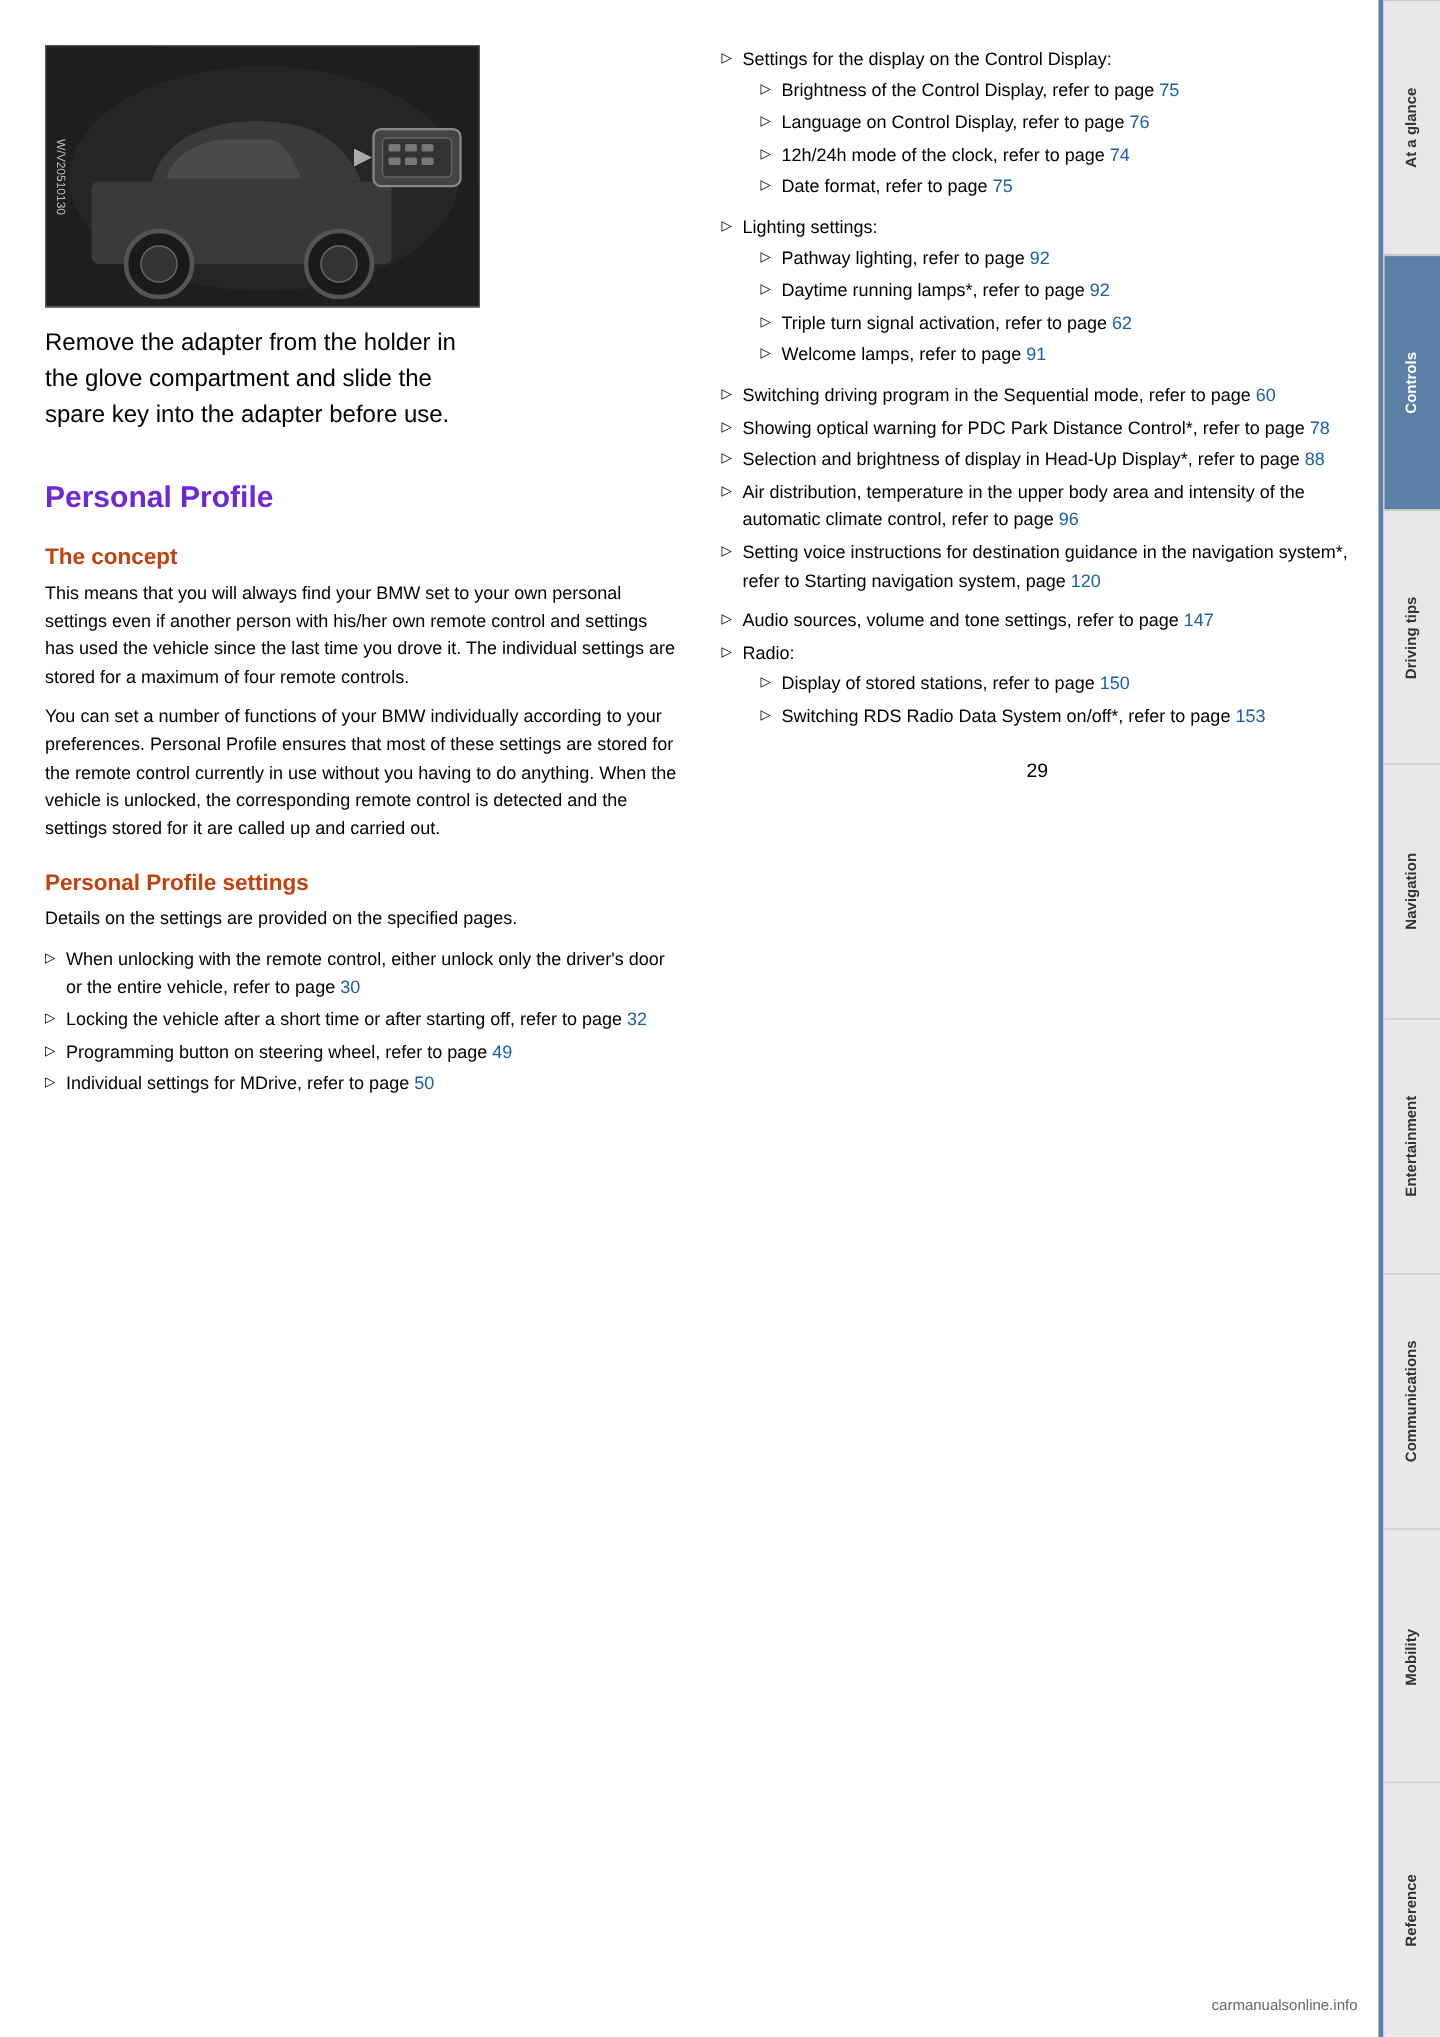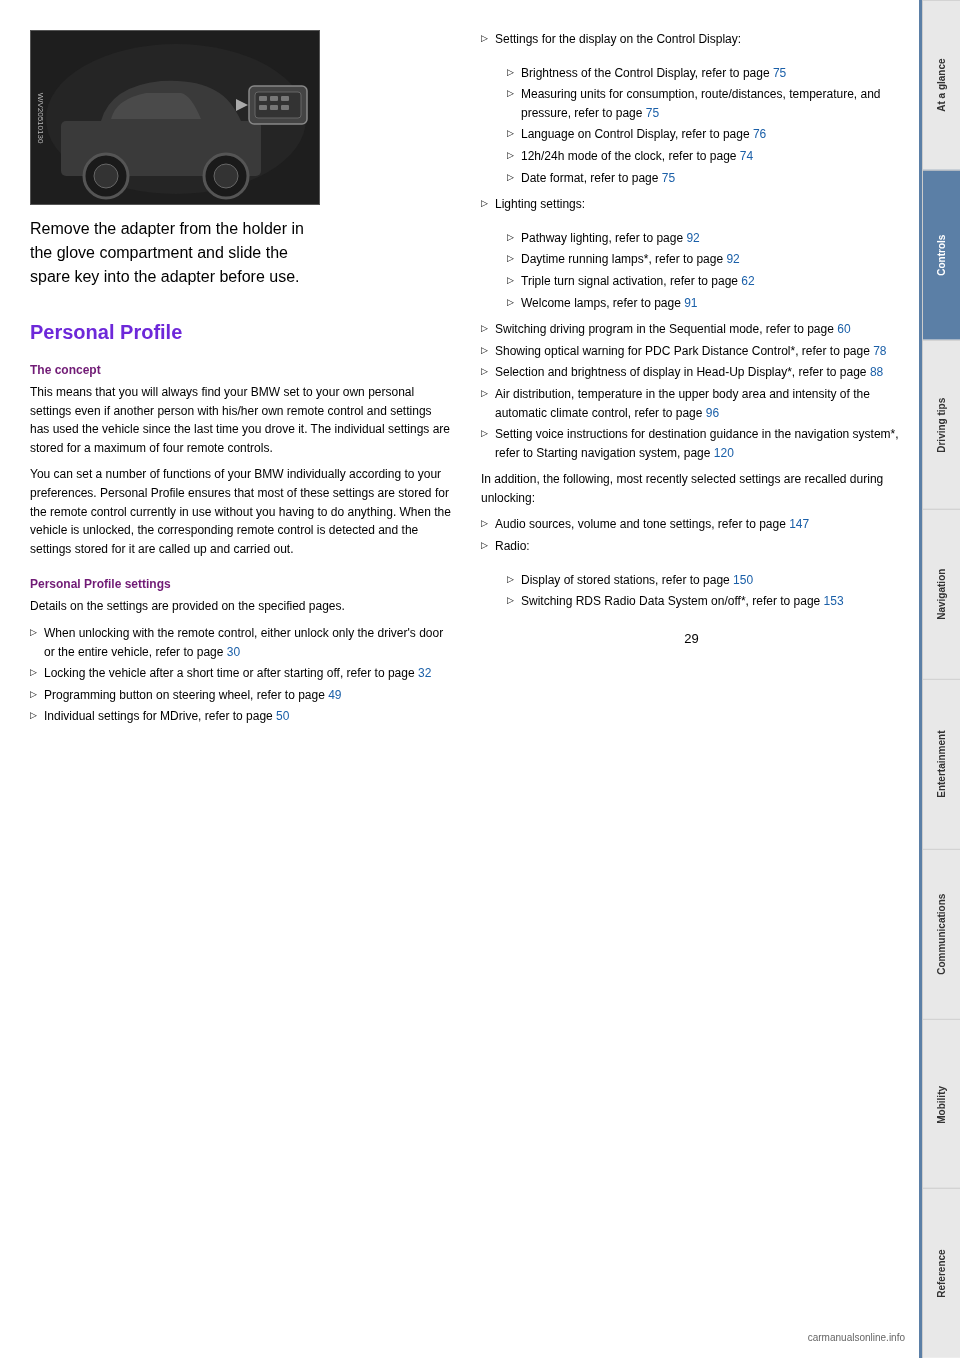--- a/index.html
+++ b/index.html
@@ -96,23 +96,23 @@
     
     .section-title {
       font-size: 20px;
       font-weight: bold;
       color: #6d28d9;
       margin-bottom: 10px;
       margin-top: 5px;
     }
 
     .subsection-title {
-      font-size: 12px;
+      font-size: 15px;
       font-weight: bold;
-      color: #701a75;
+      color: #c2410c;
       margin-bottom: 6px;
       margin-top: 19px;
     }
 
     .body-text {
       font-size: 12px;
       line-height: 1.55;
       margin-bottom: 8px;
     }
 
@@ -136,21 +136,21 @@
       position: absolute;
       left: 0;
       font-size: 9px;
       top: 2px;
       color: #000;
     }
 
     .bullet-list .sub-list {
       list-style: none;
       padding-left: 12px;
-      margin-top: 15px;
+      margin-top: 2px;
     }
 
     .bullet-list .sub-list li::before {
       content: '▷';
       font-size: 9px;
       color: #000;
     }
 
     .link-blue {
       color: #1a5fa8;
@@ -271,21 +271,20 @@
       </ul>
     </div>
 
     <div class="right-column">
 
       <ul class="bullet-list">
         <li>
           <span>Settings for the display on the Control Display:</span>
           <ul class="sub-list bullet-list">
             <li><span>Brightness of the Control Display, refer to page </span><a class="link-blue">75</a></li>
-            <li><span>Measuring units for consumption, route/distances, temperature, and pressure, refer to page </span><a class="link-blue">75</a></li>
             <li><span>Language on Control Display, refer to page </span><a class="link-blue">76</a></li>
             <li><span>12h/24h mode of the clock, refer to page </span><a class="link-blue">74</a></li>
             <li><span>Date format, refer to page </span><a class="link-blue">75</a></li>
           </ul>
         </li>
         <li>
           <span>Lighting settings:</span>
           <ul class="sub-list bullet-list">
             <li><span>Pathway lighting, refer to page </span><a class="link-blue">92</a></li>
             <li><span>Daytime running lamps*, refer to page </span><a class="link-blue">92</a></li>
@@ -303,21 +302,20 @@
           <span>Selection and brightness of display in Head-Up Display*, refer to page </span><a class="link-blue">88</a>
         </li>
         <li>
           <span>Air distribution, temperature in the upper body area and intensity of the automatic climate control, refer to page </span><a class="link-blue">96</a>
         </li>
         <li>
           <span>Setting voice instructions for destination guidance in the navigation system*, refer to Starting navigation system, page </span><a class="link-blue">120</a>
         </li>
       </ul>
 
-      <p class="body-text">In addition, the following, most recently selected settings are recalled during unlocking:</p>
 
       <ul class="bullet-list">
         <li>
           <span>Audio sources, volume and tone settings, refer to page </span><a class="link-blue">147</a>
         </li>
         <li>
           <span>Radio:</span>
           <ul class="sub-list bullet-list">
             <li><span>Display of stored stations, refer to page </span><a class="link-blue">150</a></li>
             <li><span>Switching RDS Radio Data System on/off*, refer to page </span><a class="link-blue">153</a></li>

